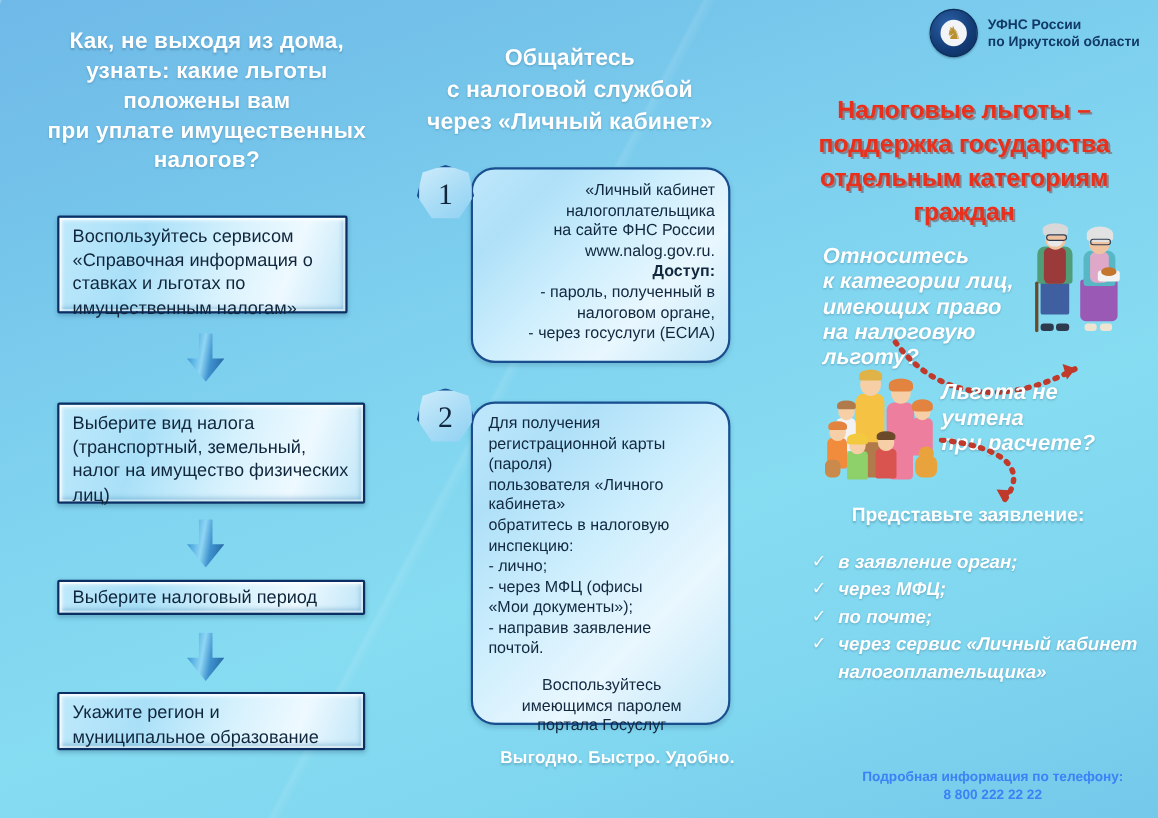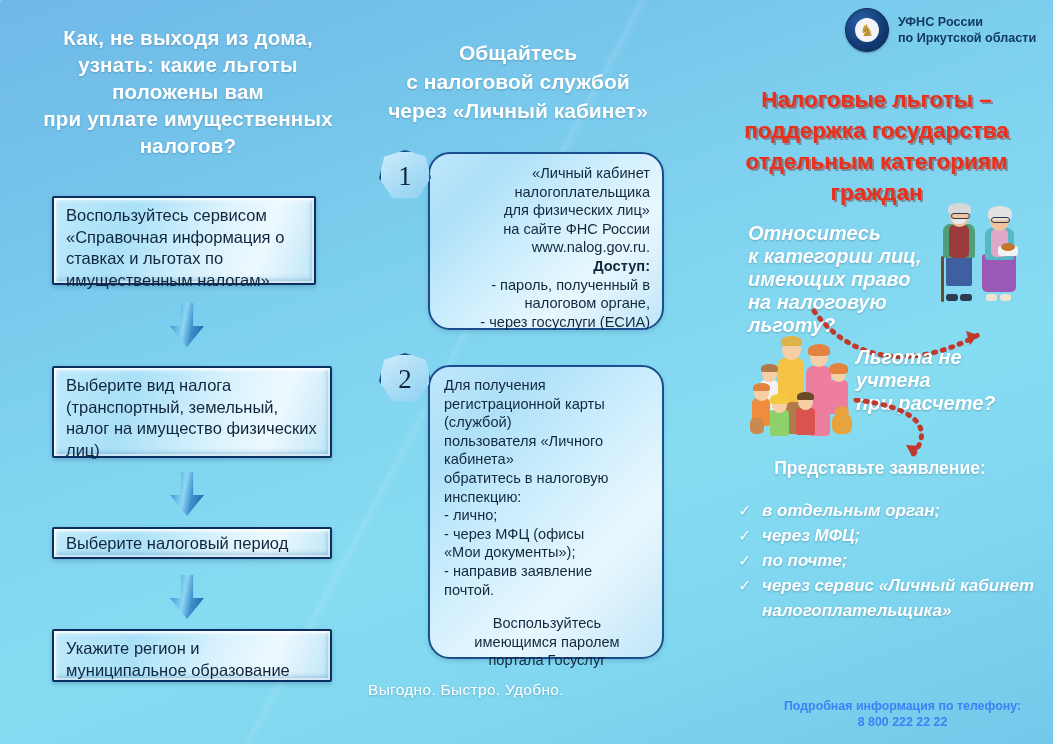--- a/index.html
+++ b/index.html
@@ -65,22 +65,22 @@
     border:2px solid #1a4e8f;
     clip-path:polygon(50% 0%,90% 13%,100% 54%,74% 93%,26% 93%,0 54%,10% 13%);
     display:flex;align-items:center;justify-content:center;
     font-size:27px;color:#10263c;font-weight:400;
     font-family:"Liberation Serif", serif;
   }
   .boxtext{font-size:14.6px;line-height:18.6px;}
   .boxtext .c{text-align:center;}
   .boxtext .b{font-weight:bold;}
   #mid-slogan{
-    left:368px;top:681px;width:300px;text-align:left;
-    color:#ffffff;font-weight:normal;font-size:15.5px;letter-spacing:.3px;
+    left:368px;top:681px;width:300px;text-align:right;
+    color:#ffffff;font-weight:bold;font-size:15.5px;letter-spacing:.3px;
     text-shadow:0 1px 2px rgba(20,60,90,.25);
   }
 
   
   #logo-wrap{left:845px;top:8px;display:flex;align-items:center;gap:9px;}
   .emblem{width:42px;height:42px;border-radius:50%;
     background:radial-gradient(circle at 38% 33%,#2c62a8,#123a73 60%,#0d2c59);
     border:1.5px solid #0c2a56;position:relative;overflow:hidden;
     box-shadow:0 1px 2px rgba(10,40,70,.4);}
   .emblem .inner{position:absolute;left:50%;top:50%;transform:translate(-50%,-50%);
@@ -155,38 +155,37 @@
 <div class="abs" id="mid-title">
   <span style="white-space:pre-line">Общайтесь
 с налоговой службой
 через «Личный кабинет»</span>
 </div>
 
 <div class="abs roundbox" style="left:428px;top:152px;width:236px;height:178px;padding:10px 12px 8px;text-align:right;">
   <div class="boxtext c">
     <div>«Личный кабинет</div>
     <div>налогоплательщика</div>
-    <div>для физических лиц»</div>
     <div>на сайте ФНС России</div>
     <div>www.nalog.gov.ru.</div>
     <div class="b">Доступ:</div>
     <div>- пароль, полученный в</div>
     <div>налоговом органе,</div>
     <div>- через госуслуги (ЕСИА)</div>
   </div>
 </div>
 <div class="abs numbadge" style="left:379px;top:150px;">
   <span>1</span>
 </div>
 
 <div class="abs roundbox" style="left:428px;top:365px;width:236px;height:294px;padding:9px 12px 8px 14px;">
   <div class="boxtext">
     <div>Для получения</div>
     <div>регистрационной карты</div>
-    <div>(службой)</div>
+    <div>(пароля)</div>
     <div>пользователя «Личного</div>
     <div>кабинета»</div>
     <div>обратитесь в налоговую</div>
     <div>инспекцию:</div>
     <div>- лично;</div>
     <div>- через МФЦ (офисы</div>
     <div>«Мои документы»);</div>
     <div>- направив заявление</div>
     <div>почтой.</div>
     <div class="c" style="margin-top:15px;">
@@ -305,21 +304,21 @@
   <path d="M66,58 L75,48 L60,47 Z" fill="#c0392b"></path>
 </svg>
 
 <div class="abs" id="apply-title">
   <span>Представьте заявление:</span>
 </div>
 
 <ul class="abs" id="apply-list" style="margin:0;padding:0;">
   <li>
     <span class="tick">✓</span>
-    <span>в отдельным орган;</span>
+    <span>в заявление орган;</span>
   </li>
   <li>
     <span class="tick">✓</span>
     <span>через МФЦ;</span>
   </li>
   <li>
     <span class="tick">✓</span>
     <span>по почте;</span>
   </li>
   <li>

